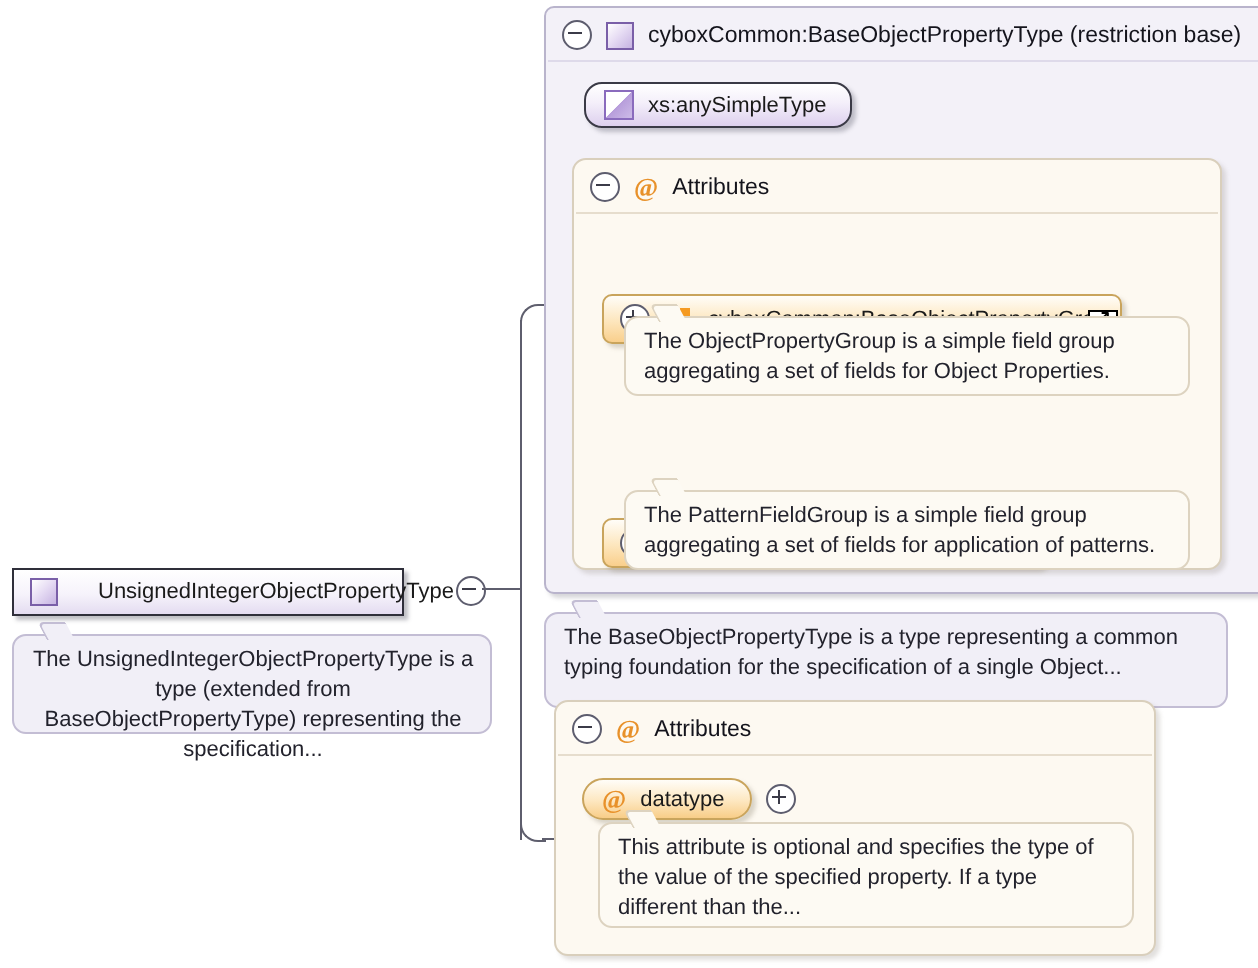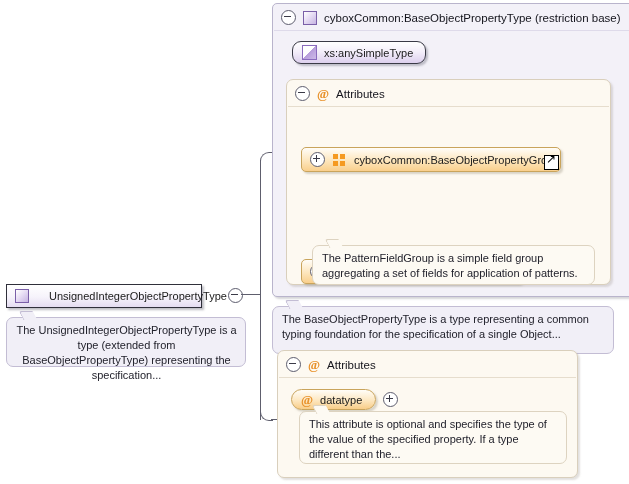--- a/index.html
+++ b/index.html
@@ -298,20 +298,24 @@
       <span class="group-glyph">
         <i></i>
           <i></i>
           <i></i>
           <i></i>
       </span>
       <span>cyboxCommon:BaseObjectPropertyGroup</span>
       <span class="link-arrow"></span>
     </div>
 
+    <div class="callout cream" style="left:25px; top:78px; width:283px; height:40px;">
+      <span class="tail"></span>
+      <span>The ObjectPropertyGroup is a simple field group aggregating a set of fields for Object Properties.</span>
+    </div>
 
     <div class="abs group-node" style="left:14px; top:127px; width:222px; box-sizing:border-box;">
       <span class="toggle plus"></span>
       <span class="group-glyph">
         <i></i>
           <i></i>
           <i></i>
           <i></i>
       </span>
       <span>cyboxCommon:PatternFieldGroup</span>

